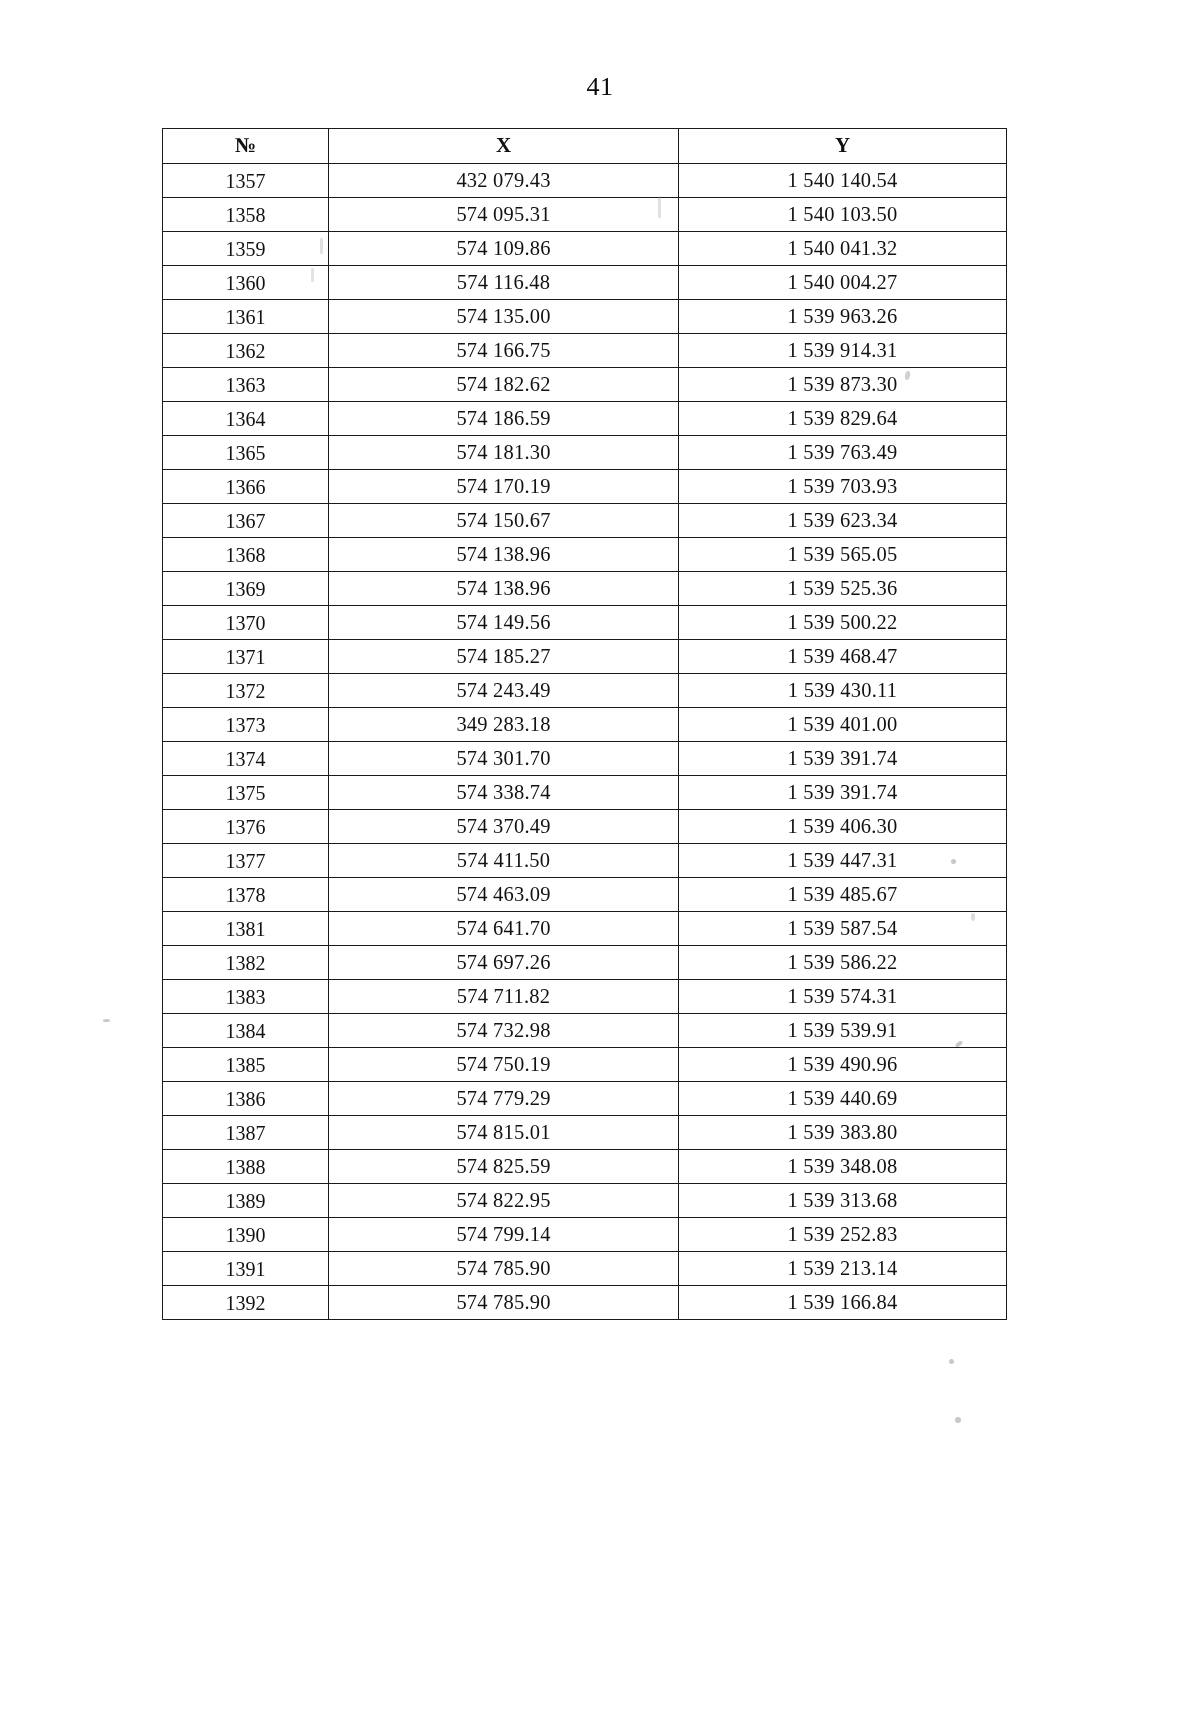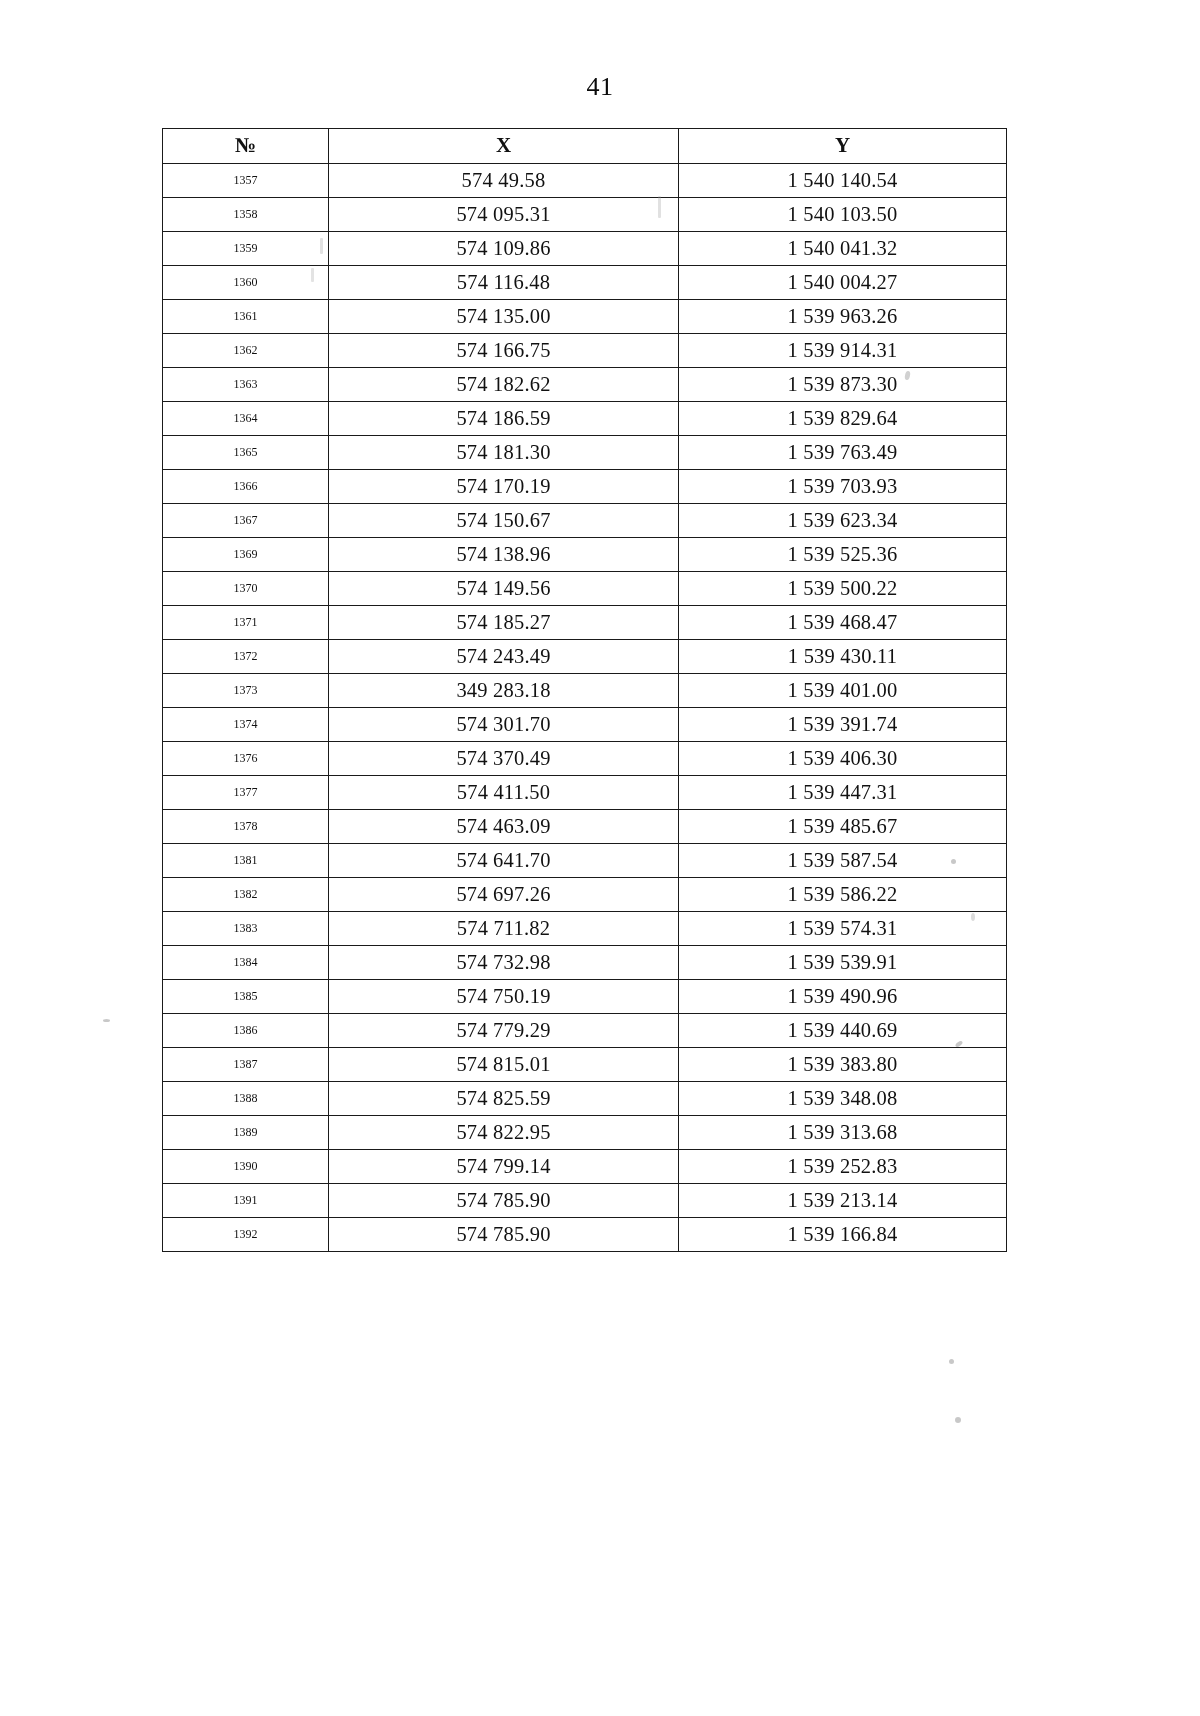--- a/index.html
+++ b/index.html
@@ -55,21 +55,21 @@
     padding: 0;
     font-family: "Liberation Serif", serif;
     color: #111;
   }
   table.coords th {
     font-weight: bold;
     font-size: 21px;
     height: 34px;
   }
   table.coords td.num {
-    font-size: 12px;
+    font-size: 20px;
   }
   table.coords td.val {
     font-size: 20.5px;
     letter-spacing: 0.2px;
   }
   
   .speck {
     position: absolute;
     background: #9a9a9a;
     border-radius: 50%;
@@ -103,21 +103,21 @@
       <thead>
         <tr>
           <th>№</th>
           <th>X</th>
           <th>Y</th>
         </tr>
       </thead>
       <tbody id="table-body">
           <tr>
             <td class="num">1357</td>
-            <td class="val">574 49.58</td>
+            <td class="val">432 079.43</td>
             <td class="val">1 540 140.54</td>
           </tr>
           <tr>
             <td class="num">1358</td>
             <td class="val">574 095.31</td>
             <td class="val">1 540 103.50</td>
           </tr>
           <tr>
             <td class="num">1359</td>
             <td class="val">574 109.86</td>
@@ -157,20 +157,25 @@
             <td class="num">1366</td>
             <td class="val">574 170.19</td>
             <td class="val">1 539 703.93</td>
           </tr>
           <tr>
             <td class="num">1367</td>
             <td class="val">574 150.67</td>
             <td class="val">1 539 623.34</td>
           </tr>
           <tr>
+            <td class="num">1368</td>
+            <td class="val">574 138.96</td>
+            <td class="val">1 539 565.05</td>
+          </tr>
+          <tr>
             <td class="num">1369</td>
             <td class="val">574 138.96</td>
             <td class="val">1 539 525.36</td>
           </tr>
           <tr>
             <td class="num">1370</td>
             <td class="val">574 149.56</td>
             <td class="val">1 539 500.22</td>
           </tr>
           <tr>
@@ -184,20 +189,25 @@
             <td class="val">1 539 430.11</td>
           </tr>
           <tr>
             <td class="num">1373</td>
             <td class="val">349 283.18</td>
             <td class="val">1 539 401.00</td>
           </tr>
           <tr>
             <td class="num">1374</td>
             <td class="val">574 301.70</td>
+            <td class="val">1 539 391.74</td>
+          </tr>
+          <tr>
+            <td class="num">1375</td>
+            <td class="val">574 338.74</td>
             <td class="val">1 539 391.74</td>
           </tr>
           <tr>
             <td class="num">1376</td>
             <td class="val">574 370.49</td>
             <td class="val">1 539 406.30</td>
           </tr>
           <tr>
             <td class="num">1377</td>
             <td class="val">574 411.50</td>

